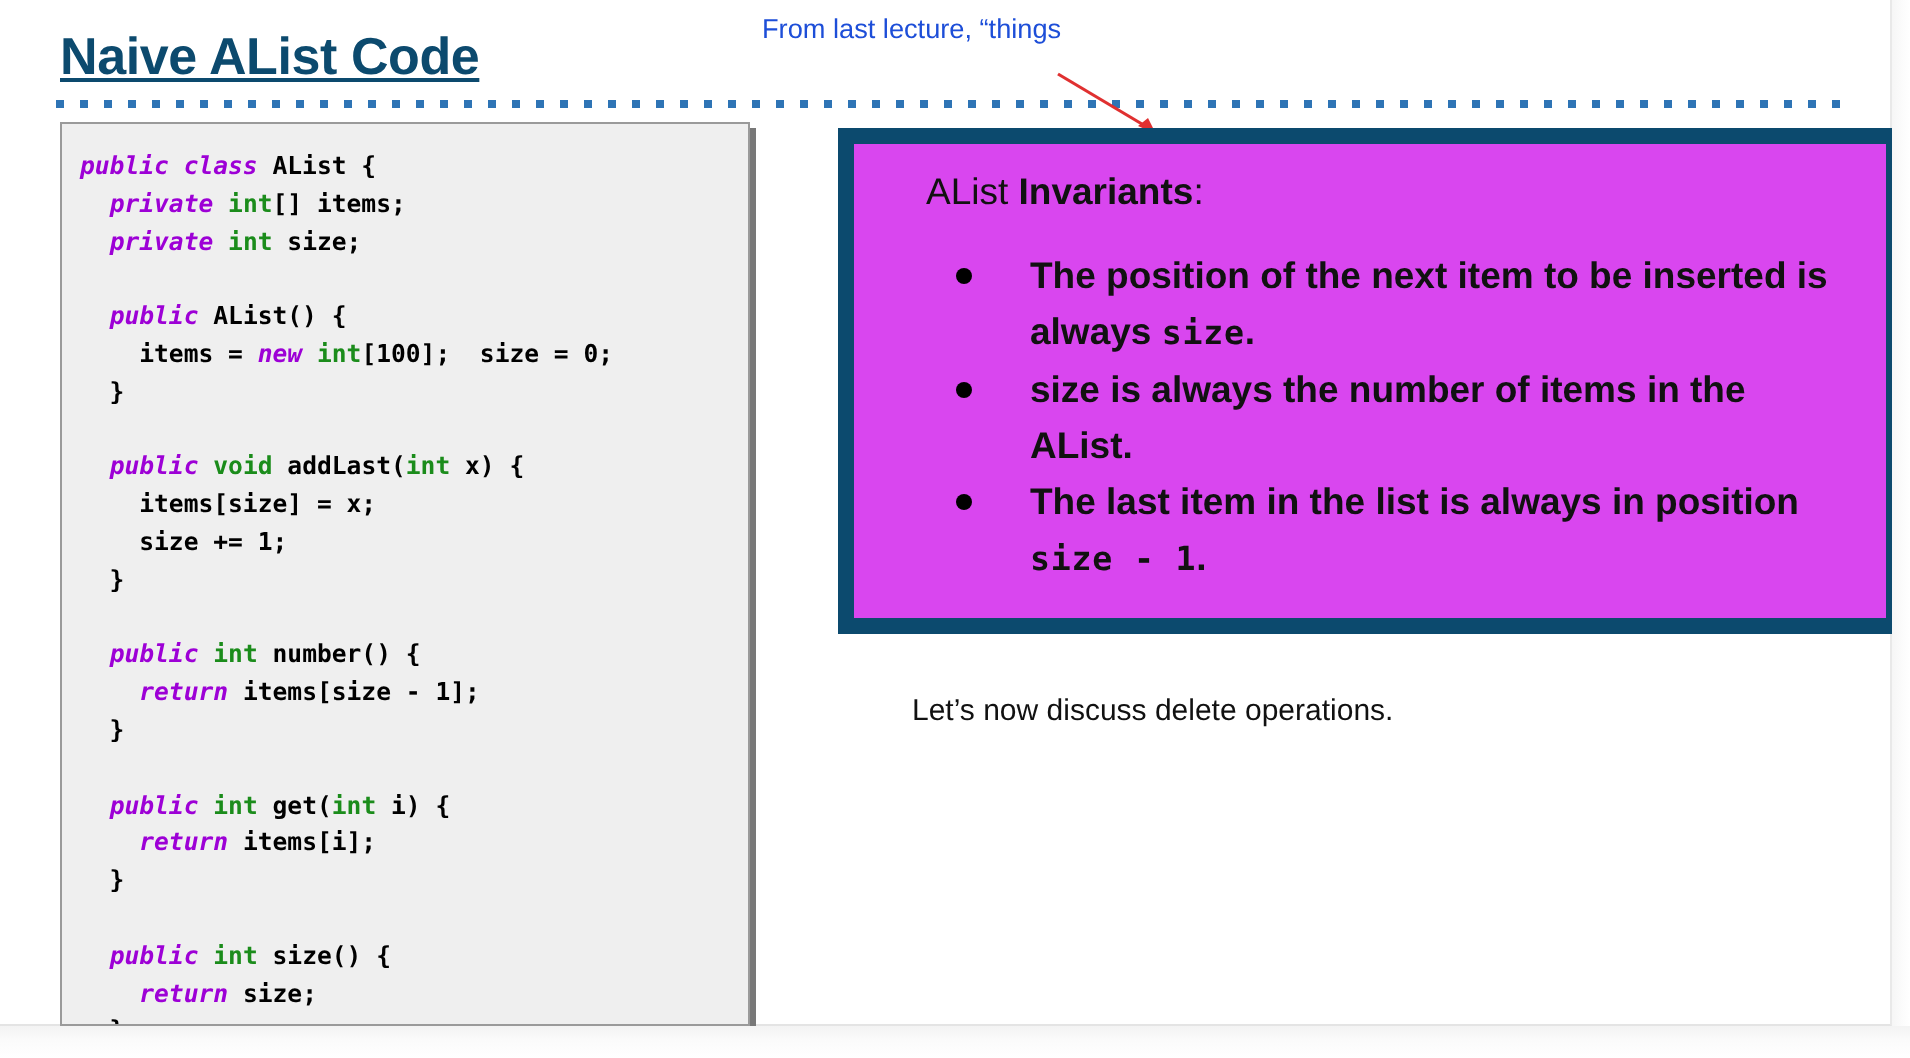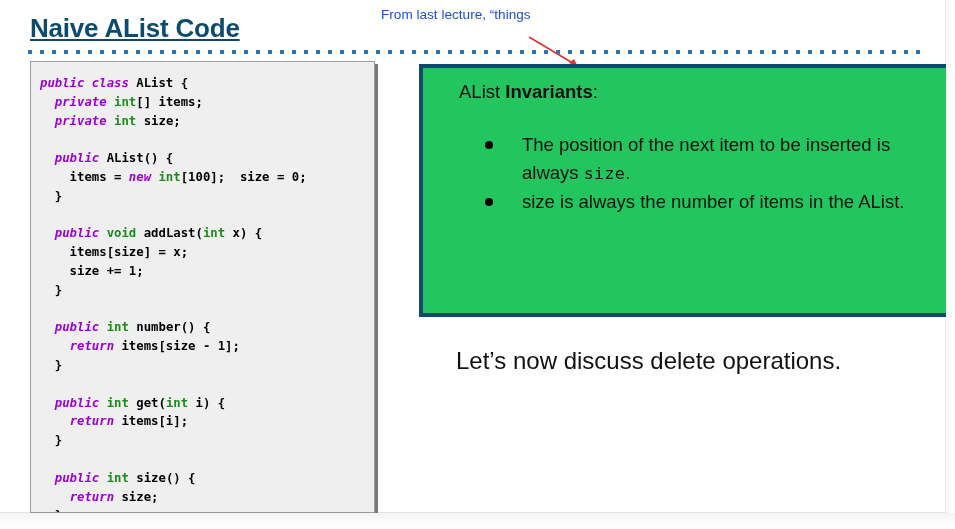--- a/index.html
+++ b/index.html
@@ -120,42 +120,43 @@
     pointer-events: none;
   }
 
   
   #invariants-box {
     position: absolute;
     left: 419px;
     top: 64px;
     width: 532px;
     height: 253px;
-    border: 4px solid #0c4a6e;
-    background: #22c55e;
+    border: 8px solid #0c4a6e;
+    background: #d946ef;
     box-sizing: border-box;
   }
   #invariants-heading {
     position: absolute;
     left: 36px;
     top: 13px;
     font-size: 18.5px;
     color: #111111;
     white-space: nowrap;
   }
   #invariants-heading b { font-weight: bold; }
 
   #invariants-list {
     position: absolute;
     left: 36px;
     top: 48px;
     right: 14px;
-    margin: 15px;
+    margin: 4px;
     padding: 0;
     list-style: none;
+    font-weight: bold;
   }
   #invariants-list li {
     position: relative;
     padding-left: 48px;
     font-size: 18.5px;
     line-height: 27.5px;
     color: #111111;
     margin-bottom: 1px;
   }
   #invariants-list li .bullet-dot {
@@ -171,21 +172,21 @@
     font-family: "DejaVu Sans Mono", "Liberation Mono", monospace;
     font-size: 16.6px;
     letter-spacing: 0.4px;
   }
 
   
   #closing-line {
     position: absolute;
     left: 456px;
     top: 347px;
-    font-size: 24px;
+    font-size: 15px;
     color: #111111;
     white-space: nowrap;
   }
 </style>
 </head>
 <body>
 
 <div id="slide-root">
 
   <div class="slide-surface"></div>
@@ -231,20 +232,21 @@
     <polygon points="63,37 54,33 59,29" fill="#E03030"></polygon>
   </svg>
 
   <div id="invariants-box">
     <div id="invariants-heading">
       <span>AList </span><b>Invariants</b><span>:</span>
     </div>
     <ul id="invariants-list">
         <li><span class="bullet-dot"></span><span>The position of the next item to be inserted is always </span><span class="mono-inline">size</span><span>.</span></li>
         <li><span class="bullet-dot"></span><span>size is always the number of items in the AList.</span></li>
+        <li><span class="bullet-dot"></span><span>The last item in the list is always in position </span><span class="mono-inline">size - 1</span><span>.</span></li>
       </ul>
   </div>
 
   <div id="closing-line">Let’s now discuss delete operations.</div>
 
   <div class="page-edge-right"></div>
   <div class="page-edge-bottom"></div>
 </div>
 
 </body></html>

